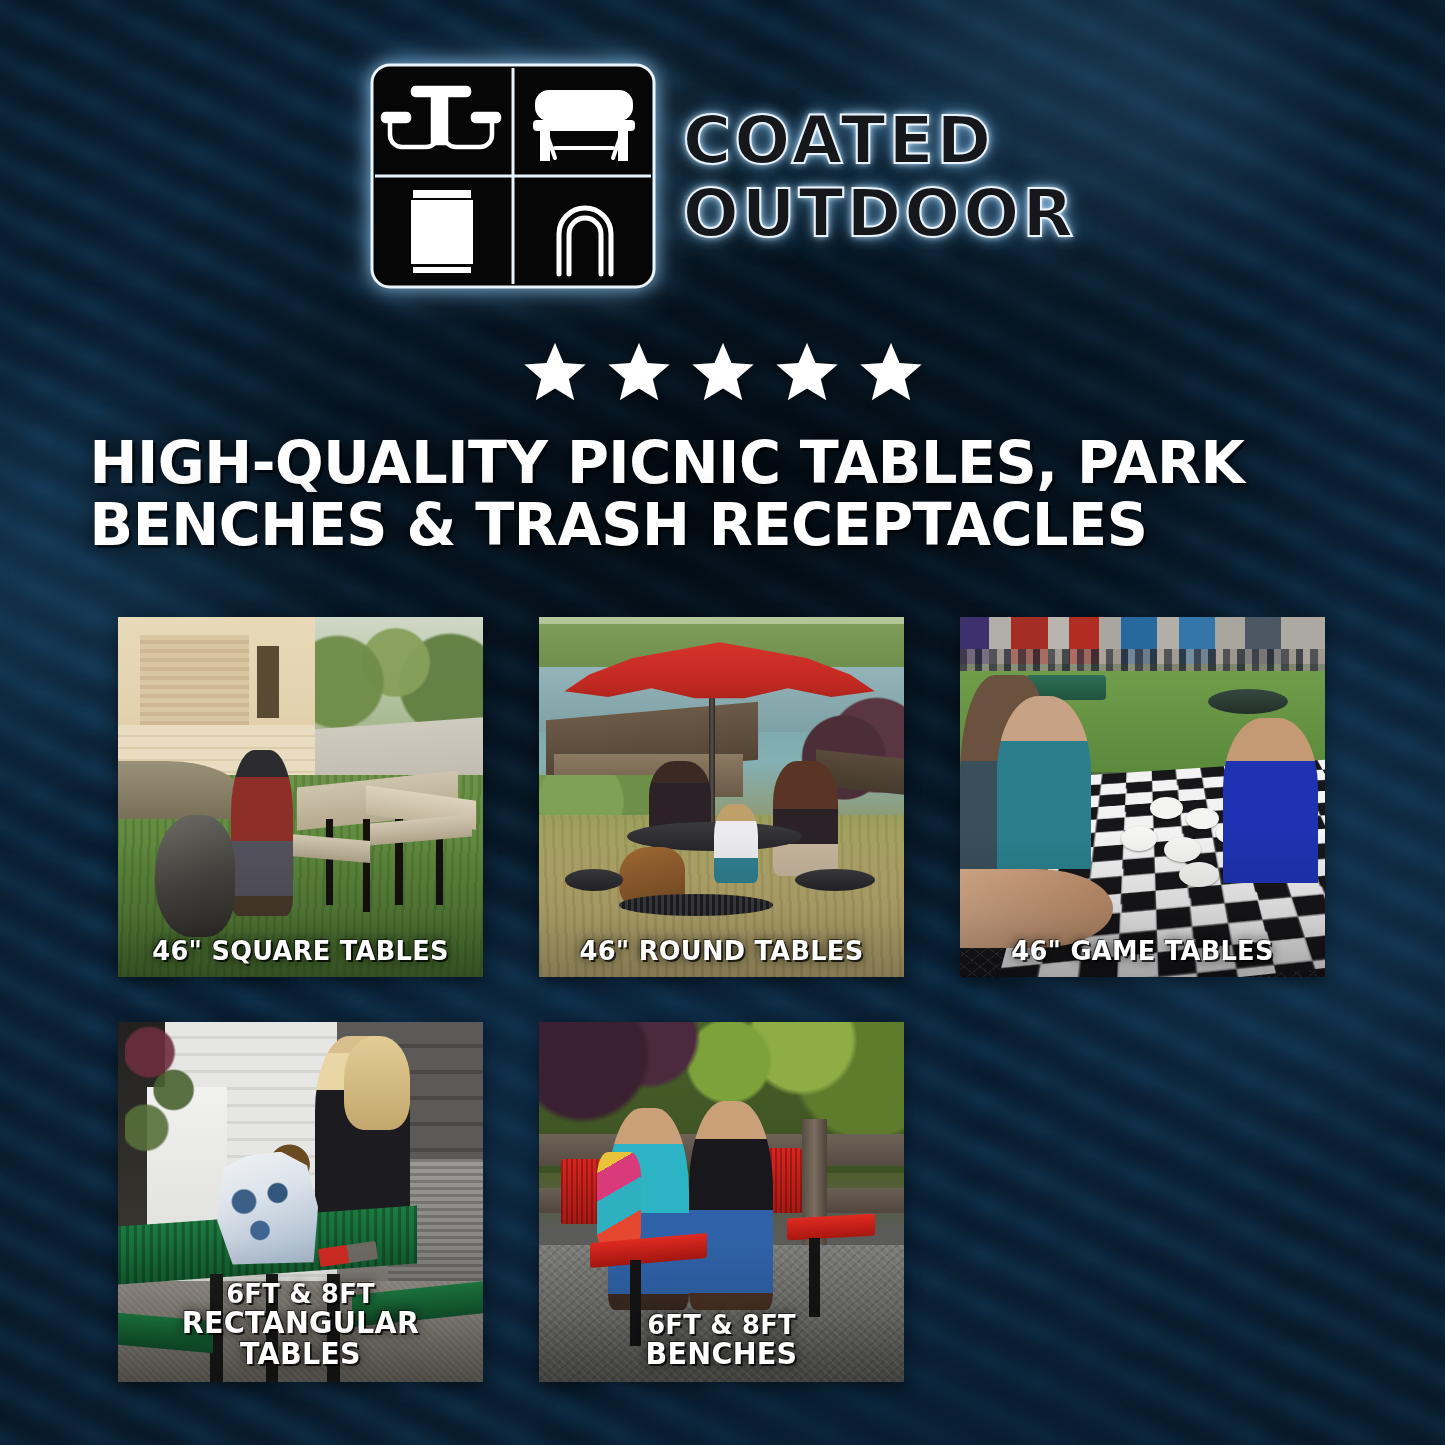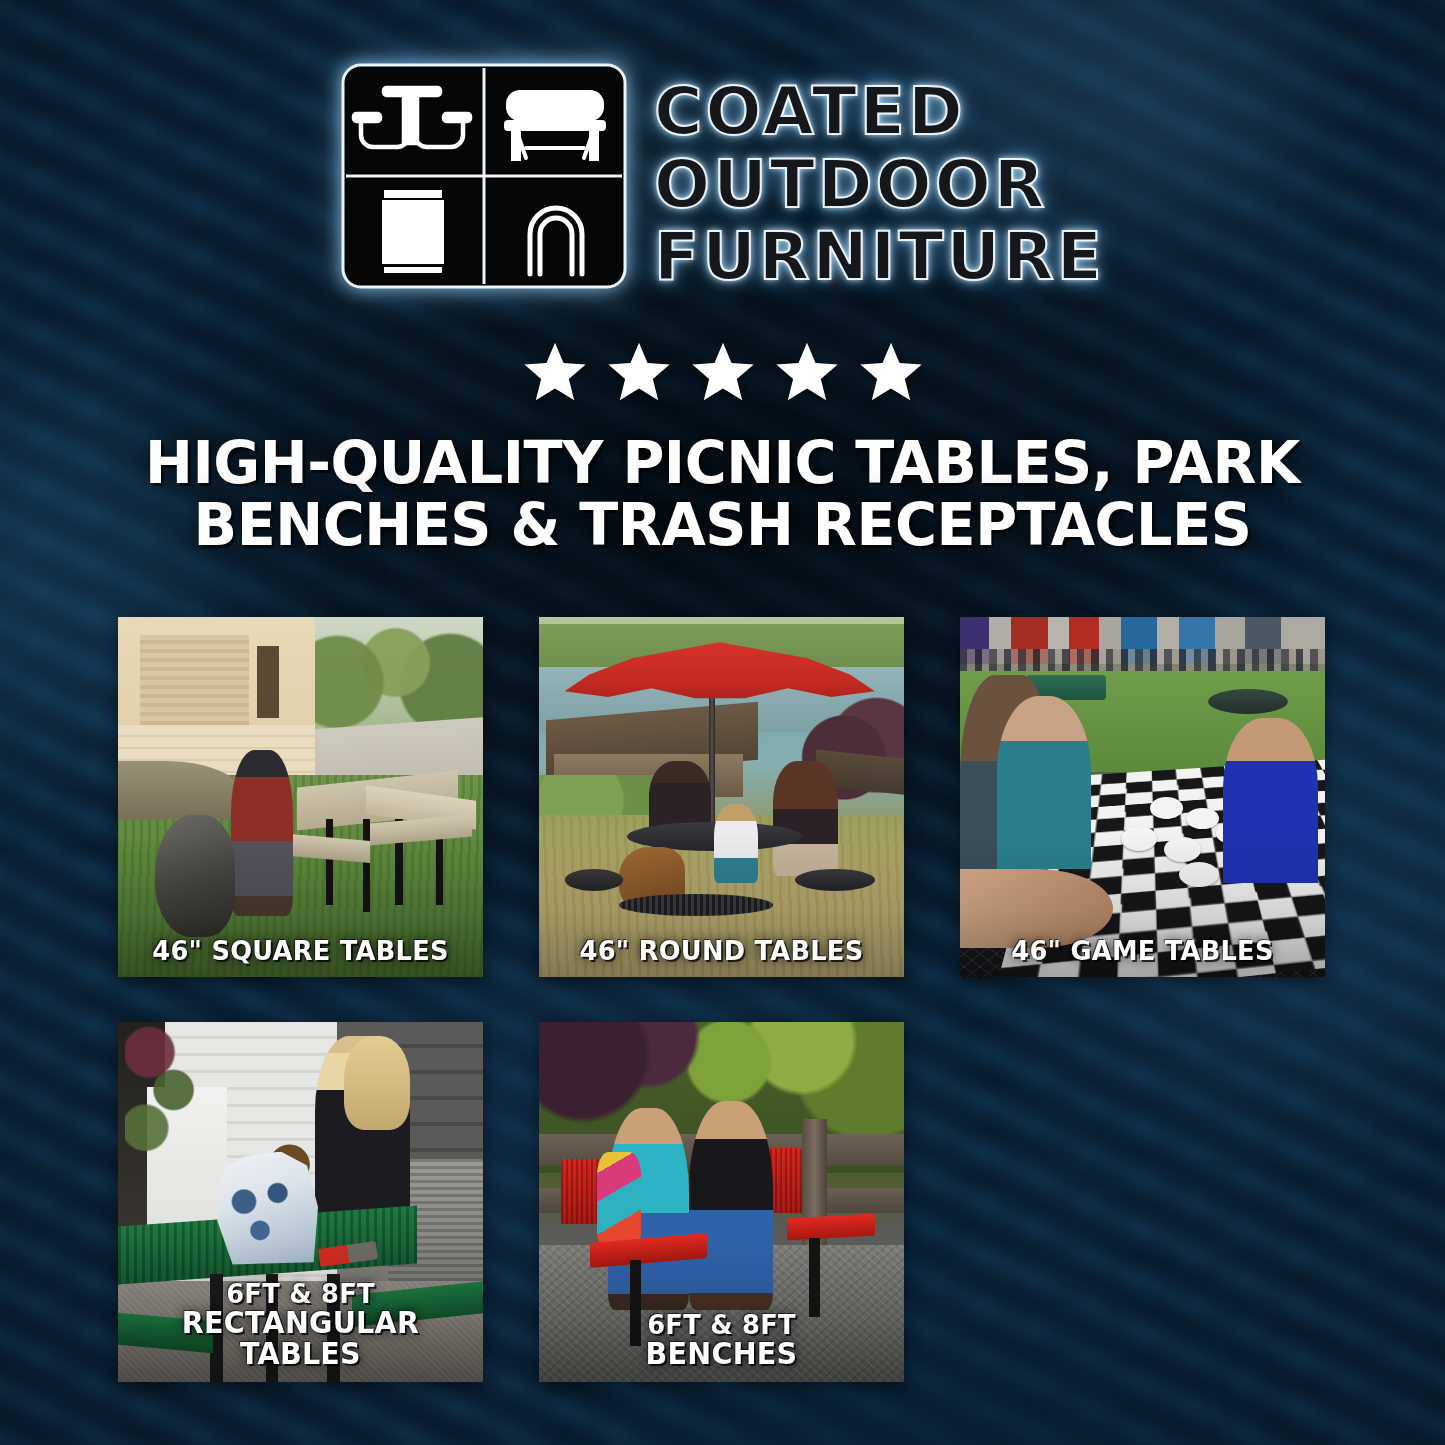--- a/index.html
+++ b/index.html
@@ -54,21 +54,21 @@
       radial-gradient(ellipse 58% 46% at 50% 34%, rgba(0,0,0,0.62) 0%, rgba(0,0,0,0.30) 52%, rgba(0,0,0,0) 78%),
       radial-gradient(ellipse 120% 95% at 50% 50%, rgba(0,0,0,0) 42%, rgba(0,0,0,0.42) 100%);
   }
 
   
   #page { position:relative; width:1445px; height:1445px; }
 
   
   #logo-row {
     position:absolute; left:0; top:62px; width:100%;
-    display:flex; justify-content:center; align-items:flex-end; gap:26px;
+    display:flex; justify-content:center; align-items:center; gap:26px;
   }
   #logo-mark {
     width:288px; height:228px; flex:0 0 auto; position:relative;
     filter:drop-shadow(0 0 9px rgba(150,200,235,0.85)) drop-shadow(0 0 18px rgba(90,150,200,0.45));
   }
   #logo-mark svg { display:block; width:100%; height:100%; }
   #logo-words {
     display:flex; flex-direction:column; justify-content:flex-start;
     padding-top:4px;
   }
@@ -94,21 +94,21 @@
     position:absolute; left:0; top:340px; width:100%;
     display:flex; justify-content:center; align-items:center; gap:18px;
   }
   .star { width:66px; height:64px; display:block; }
   .star svg { display:block; width:100%; height:100%;
     filter:drop-shadow(0 2px 3px rgba(0,0,0,0.55)); }
 
   
   #headline {
     position:absolute; left:0; top:432px; width:100%;
-    text-align:center; padding:0 70px;
+    padding:0 70px;
   }
   #headline .hl {
     font-family:"DejaVu Sans", sans-serif;
     font-weight:bold;
     font-size:59px;
     line-height:1.05;
     letter-spacing:-0.5px;
     color:#ffffff;
     text-shadow:
       3px 3px 0 rgba(0,0,0,0.55),
@@ -471,21 +471,20 @@
         <g fill="none" stroke="#ffffff" stroke-width="5" stroke-linecap="round">
           <path d="M190 212 V172 a26 26 0 0 1 52 0 V212"></path>
           <path d="M200 212 V172 a16 16 0 0 1 32 0 V212"></path>
         </g>
       </svg>
     </div>
 
     <div id="logo-words">
       <div class="logo-line l1">COATED</div>
       <div class="logo-line l2">OUTDOOR</div>
-      <div class="logo-line l3">FURNITURE</div>
     </div>
   </div>
 
   <div id="stars">
     <span class="star">
         <svg viewBox="0 0 24 24">
           <polygon points="12,1 15.2,8.6 23.5,9.2 17.2,14.6 19.2,22.6 12,18.2 4.8,22.6 6.8,14.6 0.5,9.2 8.8,8.6" fill="#ffffff"></polygon>
         </svg>
       </span>
     <span class="star">

